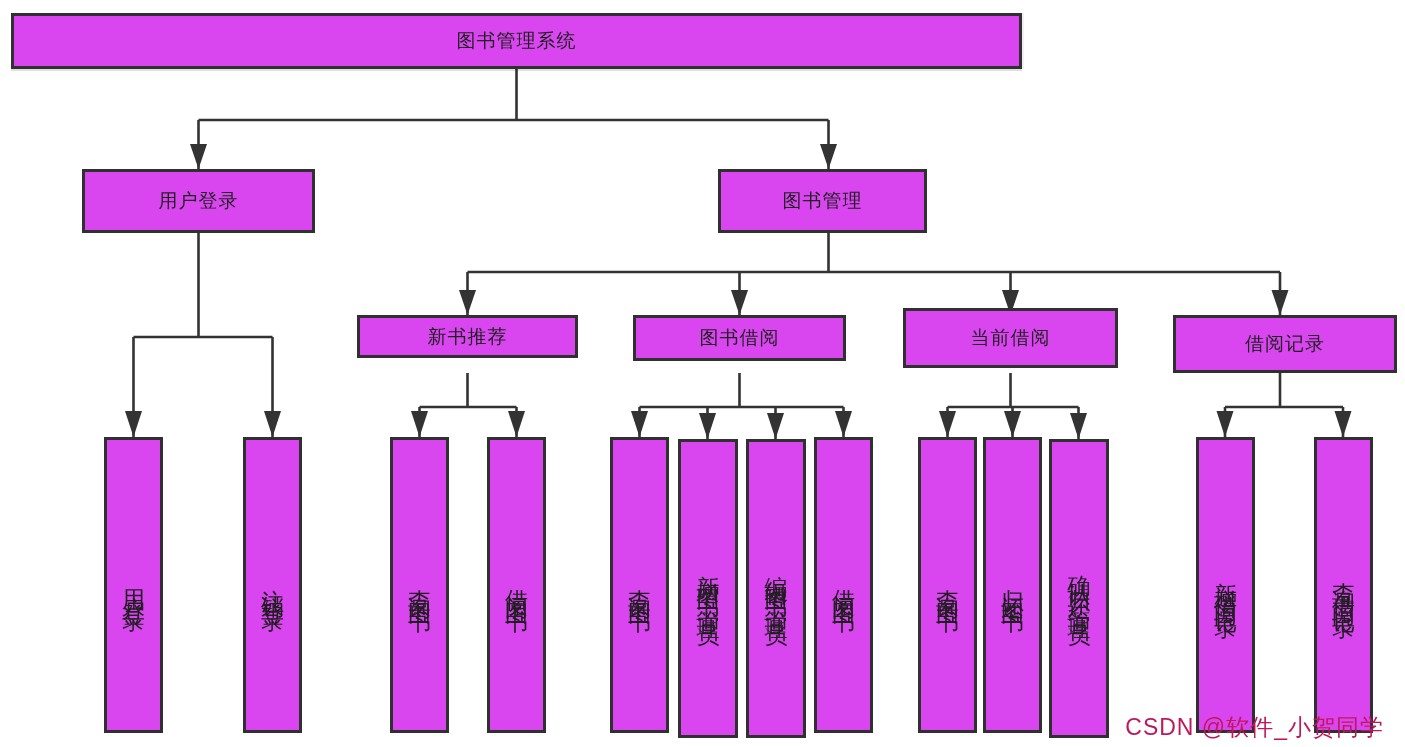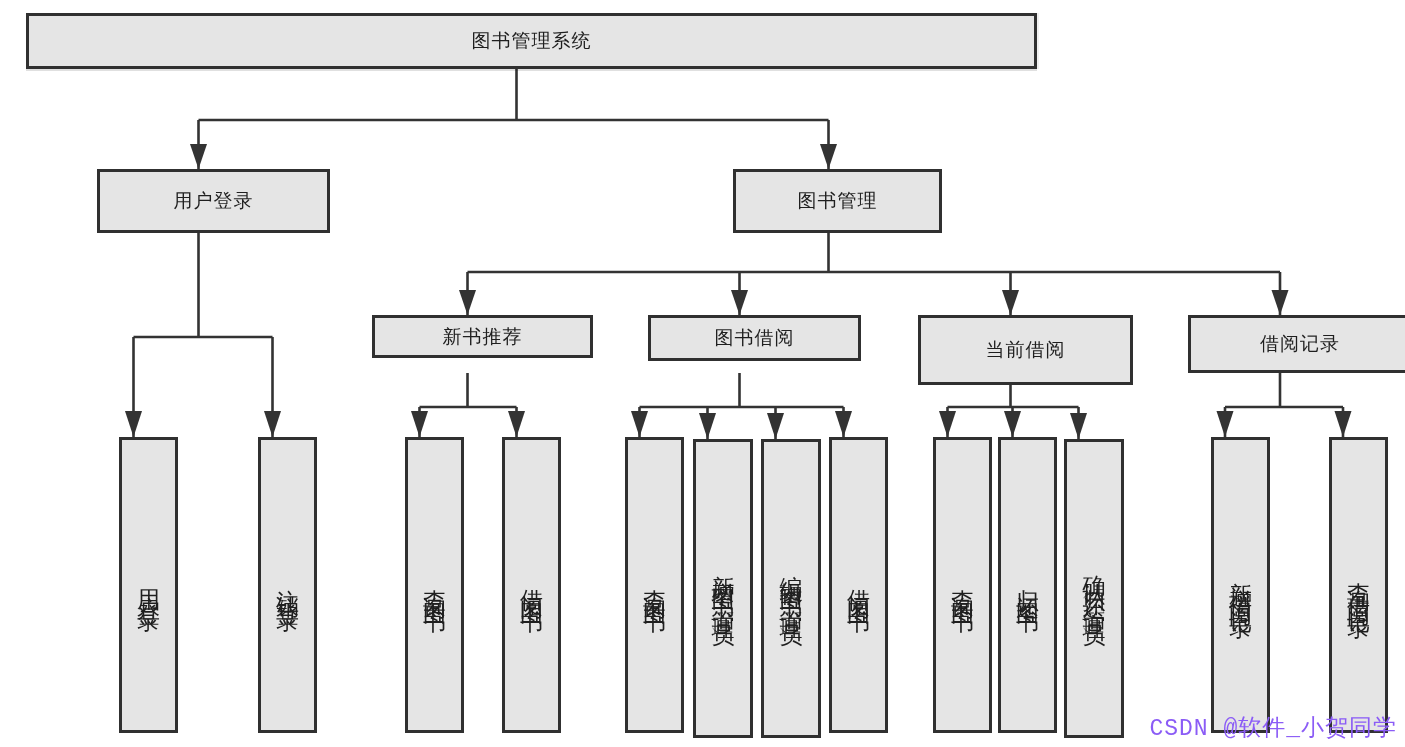--- a/index.html
+++ b/index.html
@@ -18,52 +18,50 @@
   .connectors {
     position: absolute;
     left: 0;
     top: 0;
     z-index: 1;
   }
   .node {
     position: absolute;
     box-sizing: border-box;
     border: 3px solid #303030;
-    background: #e5e5e5;
+    background: #d946ef;
     display: flex;
     align-items: center;
     justify-content: center;
     color: #1f1f1f;
     z-index: 2;
-    margin-left: 15px;
   }
   .h-node span {
     font-size: 19px;
     letter-spacing: 1px;
     white-space: nowrap;
   }
   .root-node {
     box-shadow: 0 2px 0 rgba(0,0,0,0.12), 2px 0 0 rgba(0,0,0,0.06);
   }
   .v-node span {
     writing-mode: vertical-rl;
     font-size: 23px;
     letter-spacing: 7px;
     line-height: 1;
   }
   .watermark {
     position: absolute;
-    right: 8px;
+    right: 21px;
     bottom: 4px;
     font-size: 23px;
-    color: #8b5cf6;
+    color: #be185d;
     letter-spacing: 1px;
     z-index: 3;
     white-space: nowrap;
-    font-family: Liberation Mono, monospace;
   }
 </style>
 </head>
 <body>
 
 <div class="canvas">
 
   <svg class="connectors" width="1405" height="747" viewBox="0 0 1405 747" aria-hidden="true">
     <g stroke="#333333" stroke-width="2.6" fill="none">
 
@@ -114,21 +112,21 @@
   <div class="node h-node" style="left:718px;top:169px;width:209px;height:64px">
     <span>图书管理</span>
   </div>
 
   <div class="node h-node" style="left:357px;top:315px;width:221px;height:43px">
     <span>新书推荐</span>
   </div>
   <div class="node h-node" style="left:633px;top:315px;width:213px;height:46px">
     <span>图书借阅</span>
   </div>
-  <div class="node h-node" style="left:903px;top:315px;width:215px;height:70px">
+  <div class="node h-node" style="left:903px;top:308px;width:215px;height:60px">
     <span>当前借阅</span>
   </div>
   <div class="node h-node" style="left:1173px;top:315px;width:224px;height:58px">
     <span>借阅记录</span>
   </div>
 
   <div class="node v-node" style="left:104px;top:437px;width:59px;height:296px">
     <span>用户登录</span>
   </div>
   <div class="node v-node" style="left:243px;top:437px;width:59px;height:296px">

